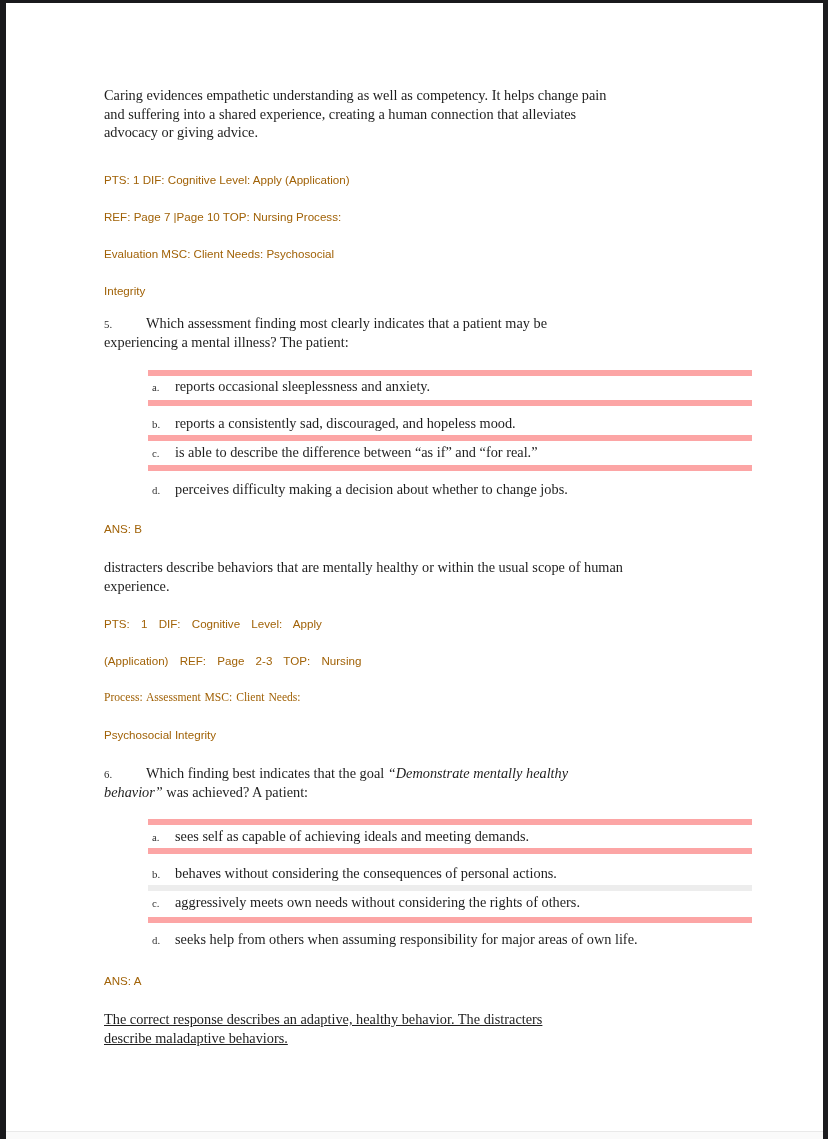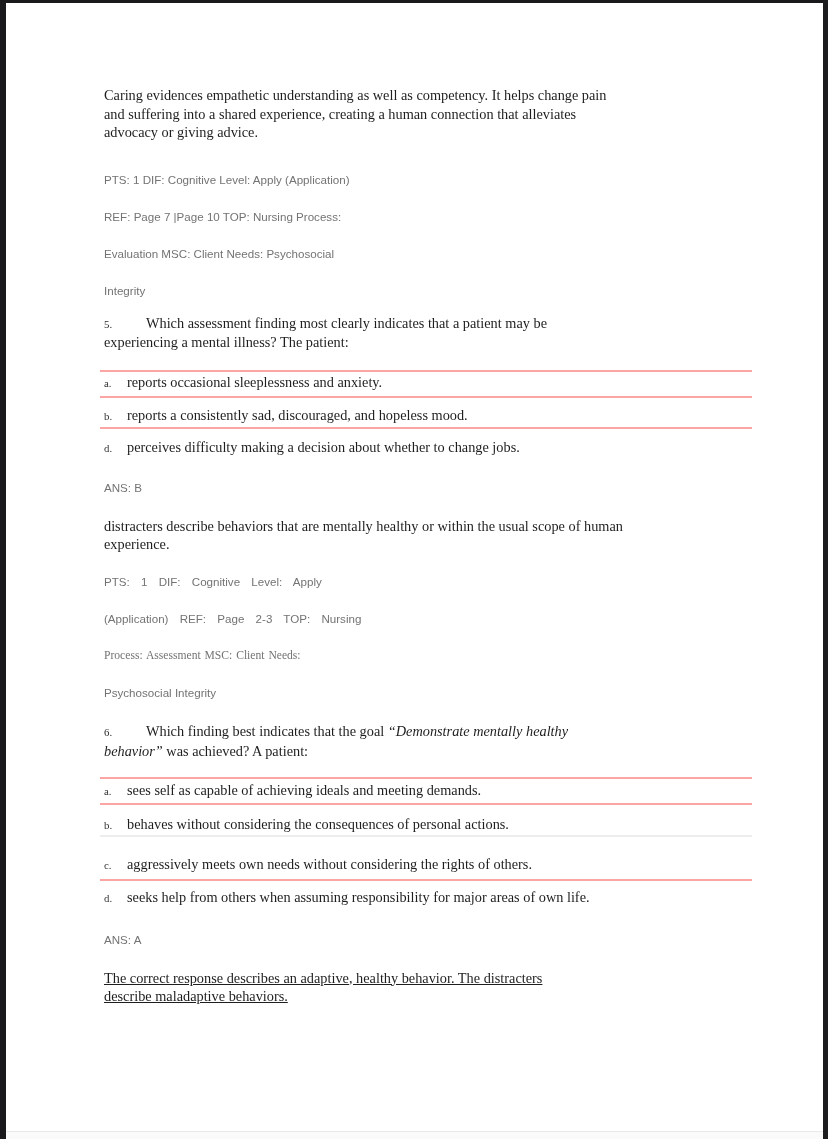--- a/index.html
+++ b/index.html
@@ -8,47 +8,47 @@
   
   .edge-top{position:absolute;top:0;left:0;width:828px;height:3px;background:#19191c;}
   .edge-left{position:absolute;top:0;left:0;width:6px;height:1139px;background:#19191c;}
   .edge-right{position:absolute;top:0;right:0;width:5px;height:1139px;background:#1c1c1f;}
   .bottom-strip{position:absolute;left:6px;right:5px;bottom:0;height:7px;background:#fafafa;border-top:1px solid #e9e9e9;}
 
   .page{position:absolute;top:3px;left:6px;width:817px;height:949px;background:#ffffff;}
   .content{padding-left:98px;padding-right:0;}
 
   .serif{font-family:"Liberation Serif","DejaVu Serif",serif;color:#1e1e1e;}
-  .sans{font-family:"Liberation Sans","DejaVu Sans",sans-serif;color:#737373;}
+  .sans{font-family:"Liberation Sans","DejaVu Sans",sans-serif;color:#a16207;}
 
   .para .tline, .question .qline{font-size:14.3px;line-height:18.6px;white-space:nowrap;}
   .meta .mline{font-size:11.6px;line-height:16px;margin-bottom:21px;white-space:nowrap;}
   .meta .mline:last-child{margin-bottom:0;}
   .ws-wide{word-spacing:8px;}
   .ws-slight{word-spacing:1px;font-family:Liberation Serif, serif;}
 
   .para-prev{padding-top:83px;}
   .meta-1{margin-top:30px;}
   .question-5{margin-top:15px;}
   .question-6{margin-top:21px;}
   .qnum{display:inline-block;width:42px;font-size:10.8px;color:#2a2a2a;}
   .italic{font-style:italic;}
 
   .options{margin-left:-4px;width:652px;margin-top:18px;}
   .options-2{margin-top:17px;}
-  .opt-row{border-top:2px solid #fca5a5;padding-left:4px;}
+  .opt-row{border-top:6px solid #fca5a5;padding-left:4px;margin-left:48px;}
   .opt-row .opt-letter{display:inline-block;width:23px;font-size:10.8px;color:#333;}
   .opt-row .opt-text{font-size:14.3px;line-height:18.6px;white-space:nowrap;}
   .options-1 .row-a{padding-top:1px;padding-bottom:4px;}
   .options-1 .row-b{padding-top:8px;padding-bottom:3px;}
   .options-1 .row-c{padding-top:2px;padding-bottom:3px;}
   .options-1 .row-d{padding-top:9px;padding-bottom:4px;}
   .options-2 .row-a{padding-top:2px;padding-bottom:3px;}
   .options-2 .row-b{padding-top:10px;padding-bottom:2px;}
-  .options-2 .row-c{padding-top:18px;padding-bottom:5px;border-top-color:#ededed;}
+  .options-2 .row-c{padding-top:2px;padding-bottom:5px;border-top-color:#ededed;}
   .options-2 .row-d{padding-top:7px;padding-bottom:4px;}
 
   .ans-line{font-size:11.6px;line-height:16px;white-space:nowrap;}
   .ans-q5{margin-top:19px;}
   .ans-q6{margin-top:21px;}
   .rationale-q5{margin-top:21px;}
   .rationale-q6{margin-top:21px;text-decoration:underline;}
   .meta-2{margin-top:20px;}
 </style>
 </head>
@@ -76,20 +76,23 @@
       </div>
       <div class="qline">experiencing a mental illness? The patient:</div>
     </div>
 
     <div class="options options-1">
       <div class="opt-row row-a">
         <span class="opt-letter">a.</span><span class="opt-text serif">reports occasional sleeplessness and anxiety.</span>
       </div>
       <div class="opt-row row-b">
         <span class="opt-letter">b.</span><span class="opt-text serif">reports a consistently sad, discouraged, and hopeless mood.</span>
+      </div>
+      <div class="opt-row row-c">
+        <span class="opt-letter">c.</span><span class="opt-text serif">is able to describe the difference between “as if” and “for real.”</span>
       </div>
       <div class="opt-row row-d">
         <span class="opt-letter">d.</span><span class="opt-text serif">perceives difficulty making a decision about whether to change jobs.</span>
       </div>
     </div>
 
     <div class="sans ans-line ans-q5">ANS: B</div>
 
     <div class="serif para rationale-q5">
       <div class="tline">distracters describe behaviors that are mentally healthy or within the usual scope of human</div>

